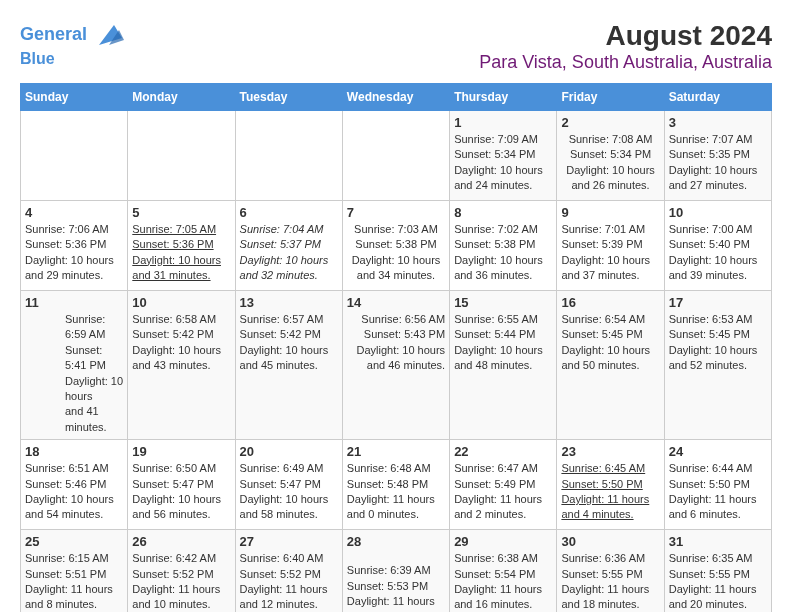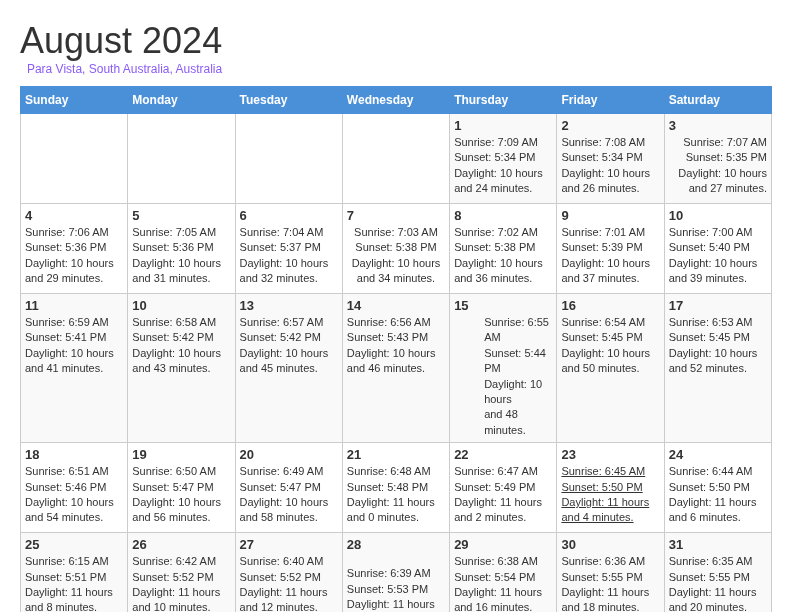--- a/index.html
+++ b/index.html
@@ -31,27 +31,27 @@
     }
     .logo-icon {
       width: 30px;
       height: 30px;
       margin-left: 4px;
     }
     .title-block {
       text-align: right;
     }
     .month-title {
-      font-size: 36px;
-      font-weight: normal;
+      font-size: 28px;
+      font-weight: bold;
       color: #333;
     }
     .location-title {
-      font-size: 12px;
-      color: #8b5cf6;
+      font-size: 18px;
+      color: #701a75;
     }
     table {
       width: 100%;
       border-collapse: collapse;
       font-size: 10px;
     }
     thead th {
       background: #4a90d9;
       color: #fff;
       padding: 6px 4px;
@@ -83,20 +83,32 @@
       line-height: 1.4;
     }
     .empty-cell {
       background: #fff !important;
     }
   </style>
 </head>
 <body>
 
 <div class="header">
+  <div class="logo">
+    <div>
+      <div class="logo-text">
+        <span>General</span>
+        <svg class="logo-icon" viewBox="0 0 30 30" xmlns="http://www.w3.org/2000/svg" style="display:inline-block;vertical-align:middle;margin-left:2px;">
+          <polygon points="5,25 20,5 28,18" fill="#4a90d9"></polygon>
+          <polygon points="15,25 25,10 30,20" fill="#2a6ab0" opacity="0.7"></polygon>
+        </svg>
+      </div>
+      <div style="font-size:16px;font-weight:bold;color:#4a90d9;">Blue</div>
+    </div>
+  </div>
   <div class="title-block">
     <div class="month-title">August 2024</div>
     <div class="location-title">Para Vista, South Australia, Australia</div>
   </div>
 </div>
 
 <table>
   <thead>
     <tr>
     <th>Sunday</th>
@@ -116,51 +128,51 @@
         <td class="empty-cell"></td>
         <td>
           <div class="day-num">1</div>
           <div class="day-info" style="white-space: pre-line;">Sunrise: 7:09 AM
 Sunset: 5:34 PM
 Daylight: 10 hours
 and 24 minutes.</div>
         </td>
         <td>
           <div class="day-num">2</div>
-          <div class="day-info" style="white-space: pre-line;">Sunrise: 7:08 AM
+          <div class="day-info" style="white-space: pre-line; text-align: center;">Sunrise: 7:08 AM
 Sunset: 5:34 PM
 Daylight: 10 hours
 and 26 minutes.</div>
         </td>
         <td>
           <div class="day-num">3</div>
-          <div class="day-info" style="white-space: pre-line; text-align: right;">Sunrise: 7:07 AM
+          <div class="day-info" style="white-space: pre-line;">Sunrise: 7:07 AM
 Sunset: 5:35 PM
 Daylight: 10 hours
 and 27 minutes.</div>
         </td>
       </tr>
       <tr>
         <td>
           <div class="day-num">4</div>
           <div class="day-info" style="white-space: pre-line;">Sunrise: 7:06 AM
 Sunset: 5:36 PM
 Daylight: 10 hours
 and 29 minutes.</div>
         </td>
         <td>
           <div class="day-num">5</div>
-          <div class="day-info" style="white-space: pre-line;">Sunrise: 7:05 AM
+          <div class="day-info" style="white-space: pre-line; text-decoration: underline;">Sunrise: 7:05 AM
 Sunset: 5:36 PM
 Daylight: 10 hours
 and 31 minutes.</div>
         </td>
         <td>
           <div class="day-num">6</div>
-          <div class="day-info" style="white-space: pre-line;">Sunrise: 7:04 AM
+          <div class="day-info" style="white-space: pre-line; font-style: italic;">Sunrise: 7:04 AM
 Sunset: 5:37 PM
 Daylight: 10 hours
 and 32 minutes.</div>
         </td>
         <td>
           <div class="day-num">7</div>
           <div class="day-info" style="white-space: pre-line; text-align: center;">Sunrise: 7:03 AM
 Sunset: 5:38 PM
 Daylight: 10 hours
 and 34 minutes.</div>
@@ -183,49 +195,49 @@
           <div class="day-num">10</div>
           <div class="day-info" style="white-space: pre-line;">Sunrise: 7:00 AM
 Sunset: 5:40 PM
 Daylight: 10 hours
 and 39 minutes.</div>
         </td>
       </tr>
       <tr>
         <td>
           <div class="day-num">11</div>
-          <div class="day-info" style="white-space: pre-line;">Sunrise: 6:59 AM
+          <div class="day-info" style="white-space: pre-line; margin-left: 40px;">Sunrise: 6:59 AM
 Sunset: 5:41 PM
 Daylight: 10 hours
 and 41 minutes.</div>
         </td>
         <td>
           <div class="day-num">10</div>
           <div class="day-info" style="white-space: pre-line;">Sunrise: 6:58 AM
 Sunset: 5:42 PM
 Daylight: 10 hours
 and 43 minutes.</div>
         </td>
         <td>
           <div class="day-num">13</div>
           <div class="day-info" style="white-space: pre-line;">Sunrise: 6:57 AM
 Sunset: 5:42 PM
 Daylight: 10 hours
 and 45 minutes.</div>
         </td>
         <td>
           <div class="day-num">14</div>
-          <div class="day-info" style="white-space: pre-line;">Sunrise: 6:56 AM
+          <div class="day-info" style="white-space: pre-line; text-align: right;">Sunrise: 6:56 AM
 Sunset: 5:43 PM
 Daylight: 10 hours
 and 46 minutes.</div>
         </td>
         <td>
           <div class="day-num">15</div>
-          <div class="day-info" style="white-space: pre-line; margin-left: 30px;">Sunrise: 6:55 AM
+          <div class="day-info" style="white-space: pre-line;">Sunrise: 6:55 AM
 Sunset: 5:44 PM
 Daylight: 10 hours
 and 48 minutes.</div>
         </td>
         <td>
           <div class="day-num">16</div>
           <div class="day-info" style="white-space: pre-line;">Sunrise: 6:54 AM
 Sunset: 5:45 PM
 Daylight: 10 hours
 and 50 minutes.</div>

